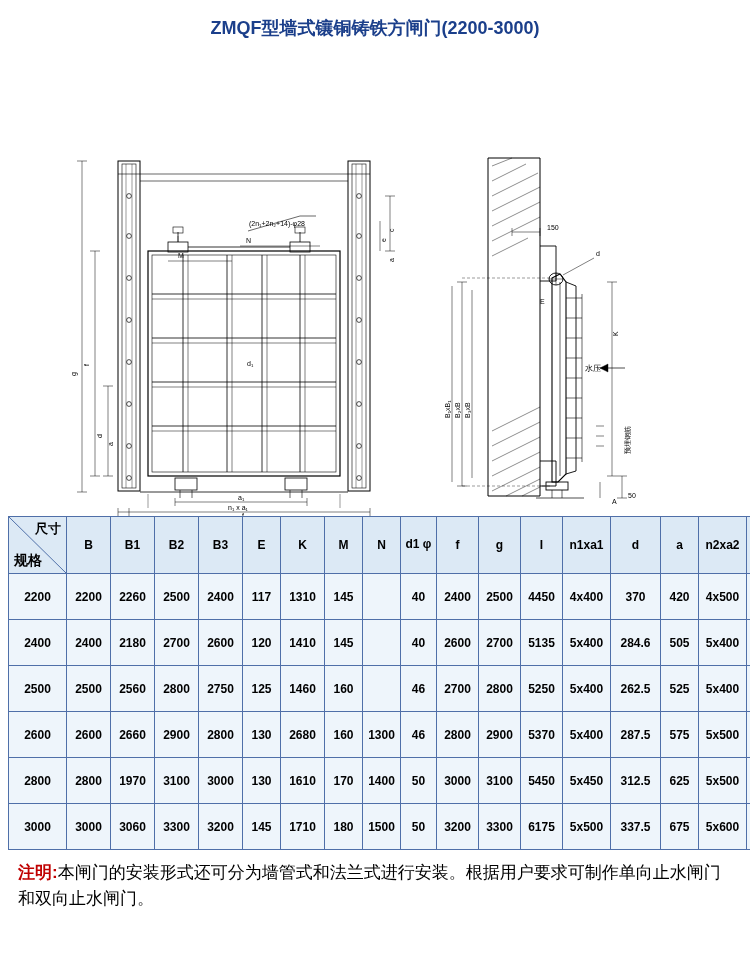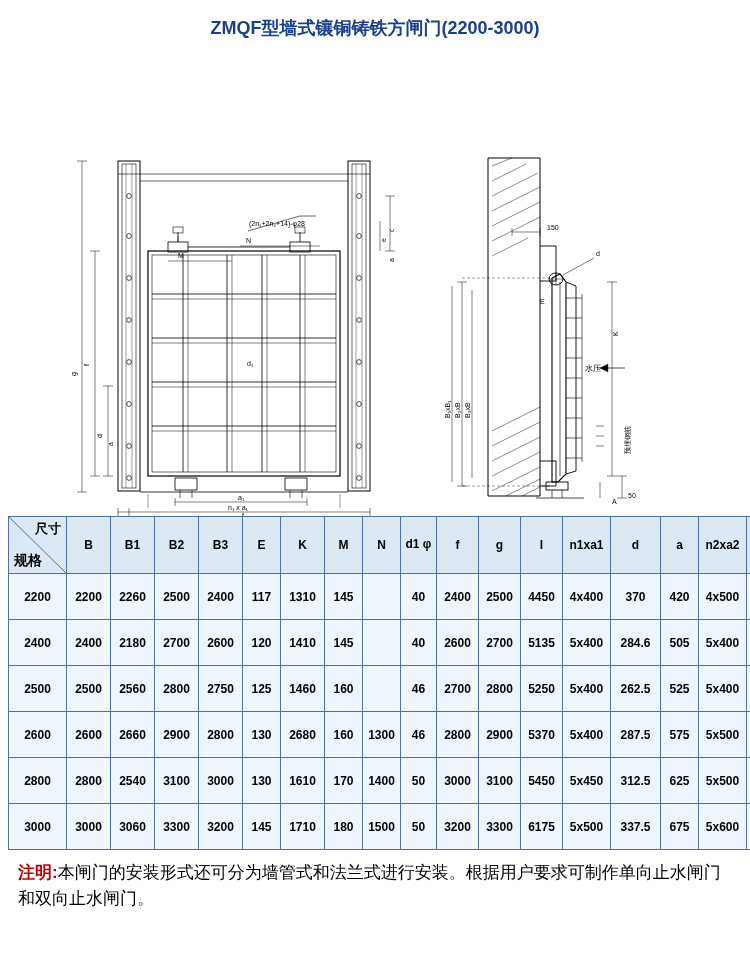--- a/index.html
+++ b/index.html
@@ -452,21 +452,21 @@
         <td>5370</td>
         <td>5x400</td>
         <td>287.5</td>
         <td>575</td>
         <td>5x500</td>
         <td>2100</td>
       </tr>
       <tr>
         <td>2800</td>
         <td>2800</td>
-        <td>2540</td>
+        <td>1970</td>
         <td>3100</td>
         <td>3000</td>
         <td>130</td>
         <td>1610</td>
         <td>170</td>
         <td>1400</td>
         <td>50</td>
         <td>3000</td>
         <td>3100</td>
         <td>5450</td>

